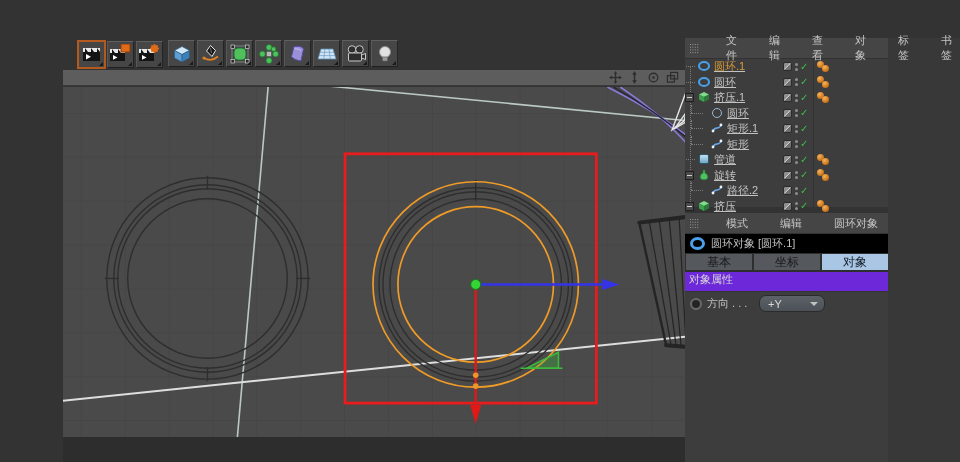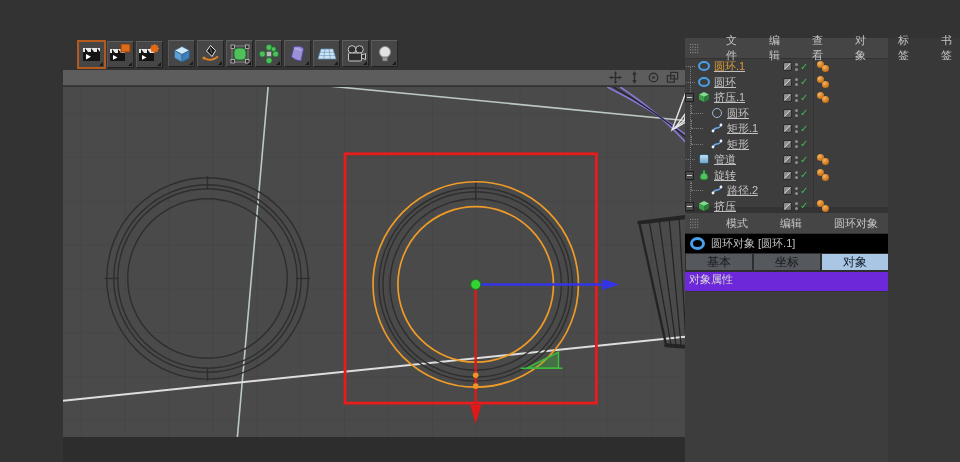--- a/index.html
+++ b/index.html
@@ -575,14 +575,21 @@
     <div class="am-tab">基本</div>
     <div class="am-tab">坐标</div>
     <div class="am-tab on">对象</div>
   </div>
 
   <div class="am-sect">
     <span>对象属性</span>
   </div>
 
   <div class="fields">
+    <div class="frow">
+      <span class="keyc"></span>
+      <span class="flabel">方向 . . .</span>
+      <span class="fdrop">
+        <span>+Y</span>
+      </span>
+    </div>
   </div>
 </div>
 
 </body></html>

